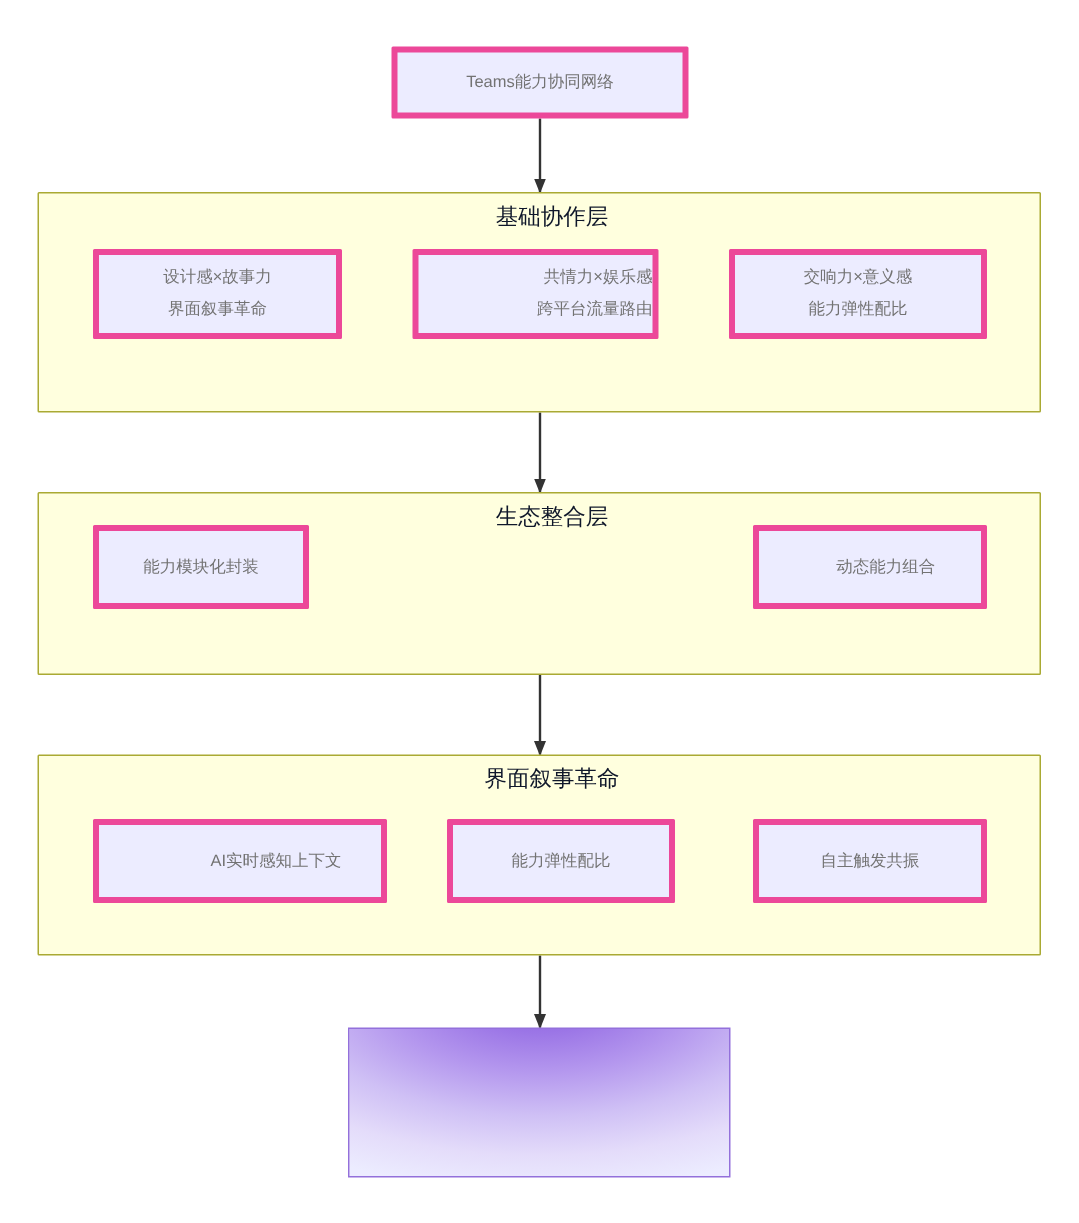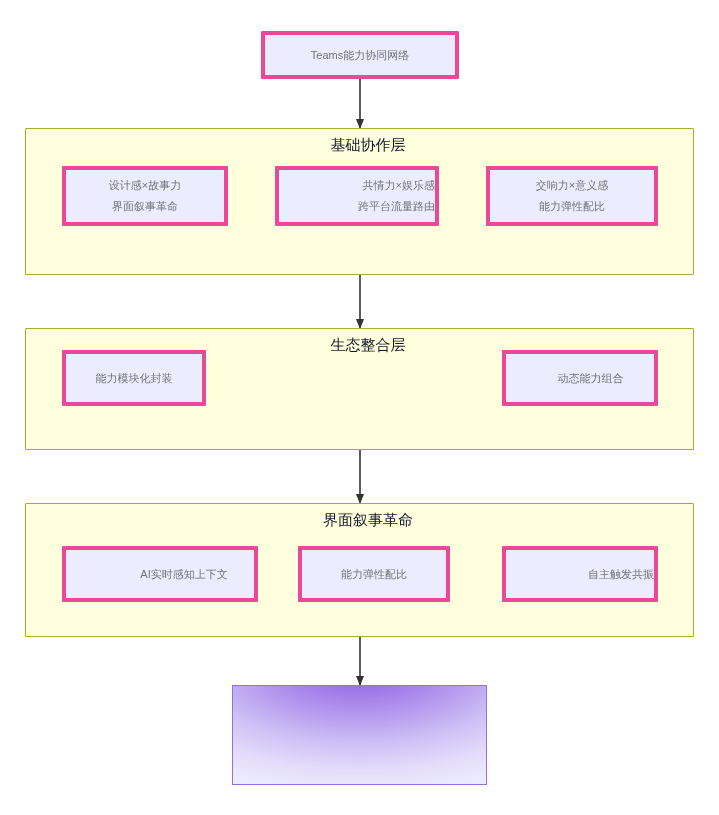--- a/index.html
+++ b/index.html
@@ -79,21 +79,21 @@
   
   .l2-node { top: 350px; height: 56px; }
   #l2-n1 { left: 62px;  width: 144px; }
   #l2-n2 { left: 282px; width: 173px; }
   #l2-n3 { left: 502px; width: 156px; padding-left: 21px; }
 
   
   .l3-node { top: 546px; height: 56px; }
   #l3-n1 { left: 62px;  width: 196px; padding-left: 48px; }
   #l3-n2 { left: 298px; width: 152px; }
-  #l3-n3 { left: 502px; width: 156px; align-items: flex-end; }
+  #l3-n3 { left: 502px; width: 156px; }
 
   
   #terminal-node {
     position: absolute;
     box-sizing: border-box;
     left: 232px;
     top: 685px;
     width: 255px;
     height: 100px;
     border: 1px solid #9370db;

